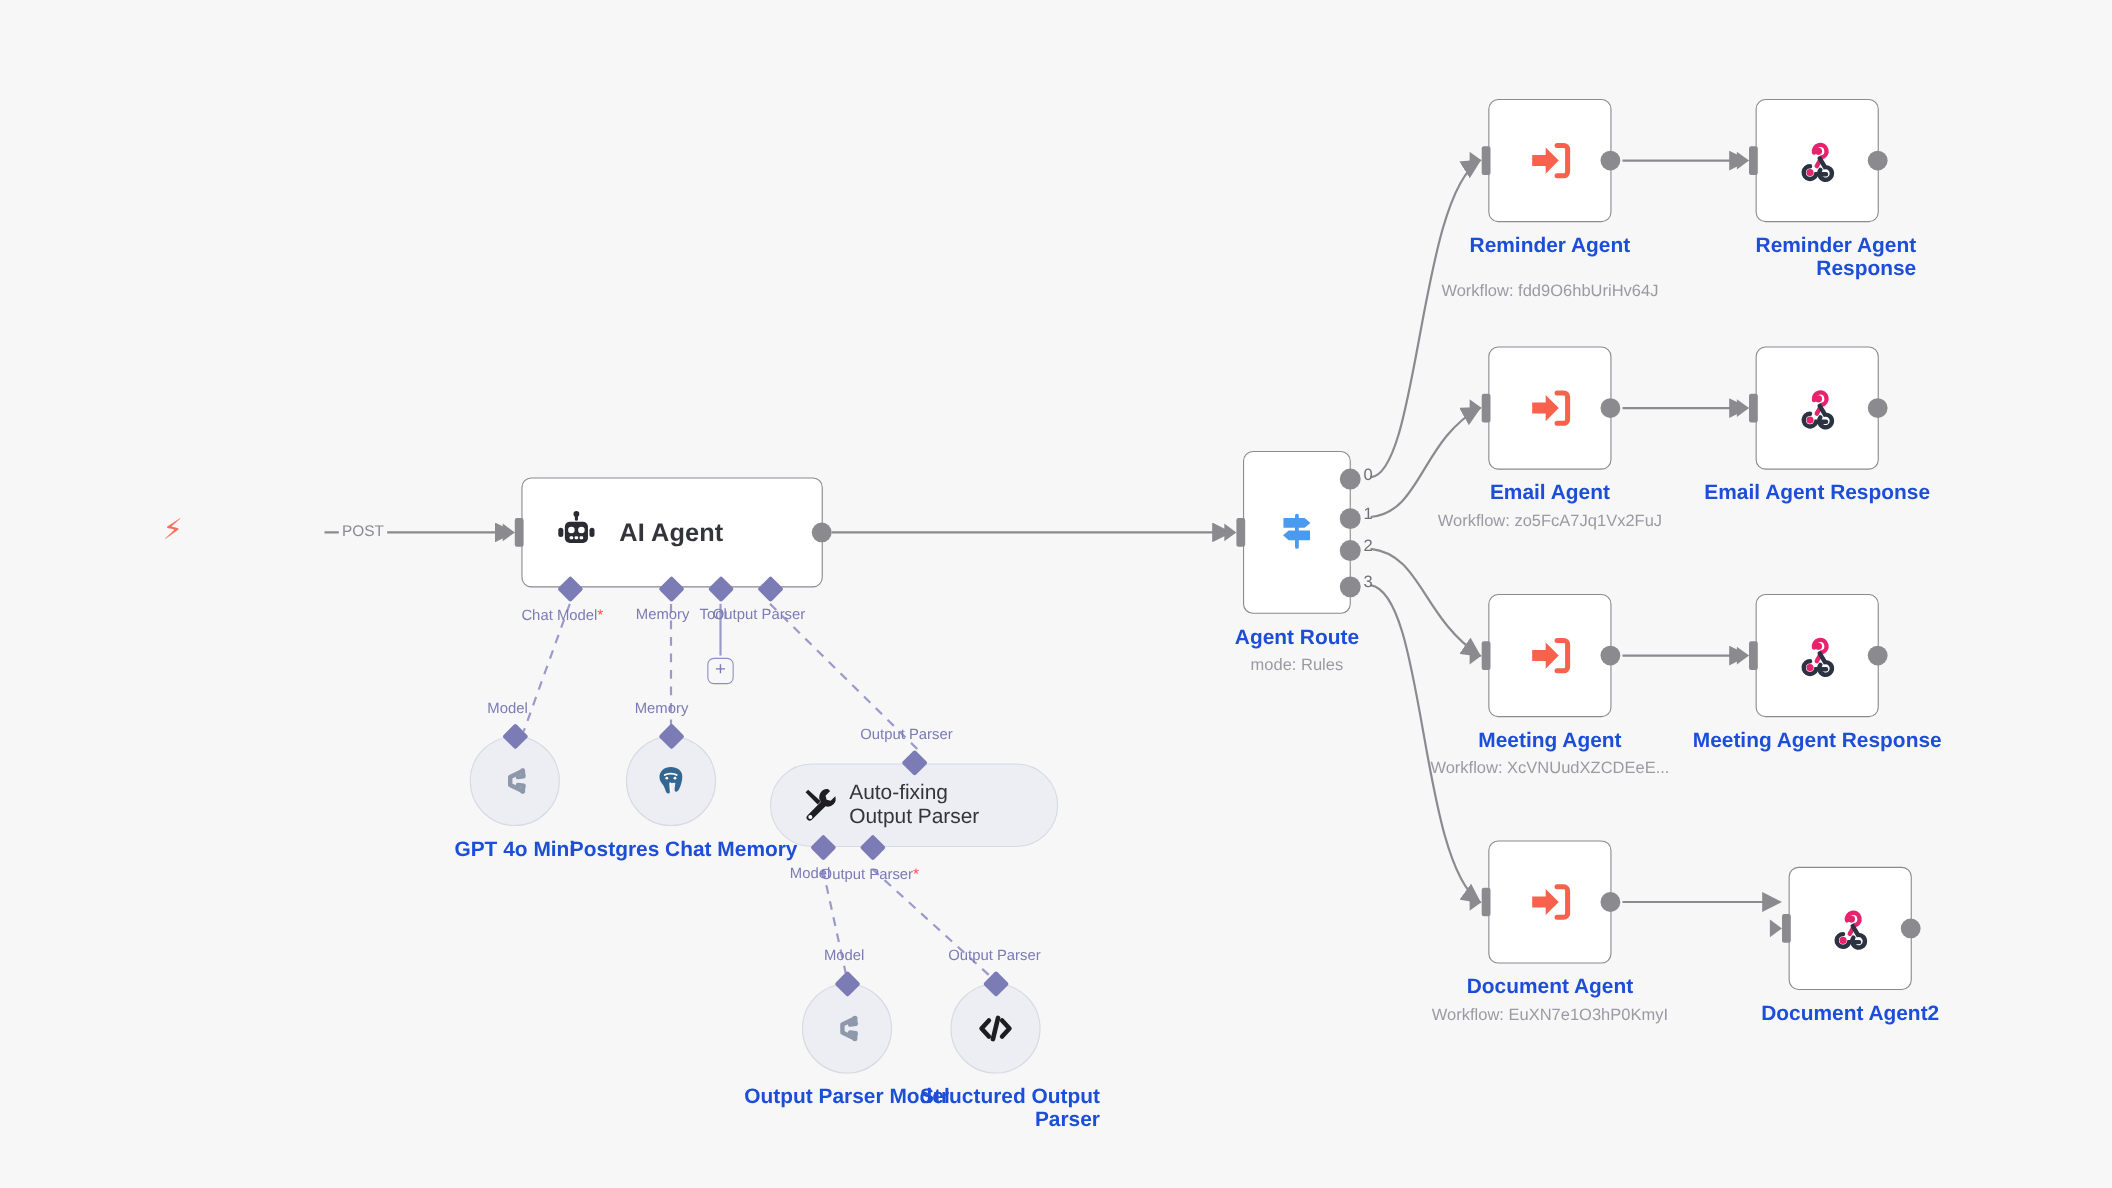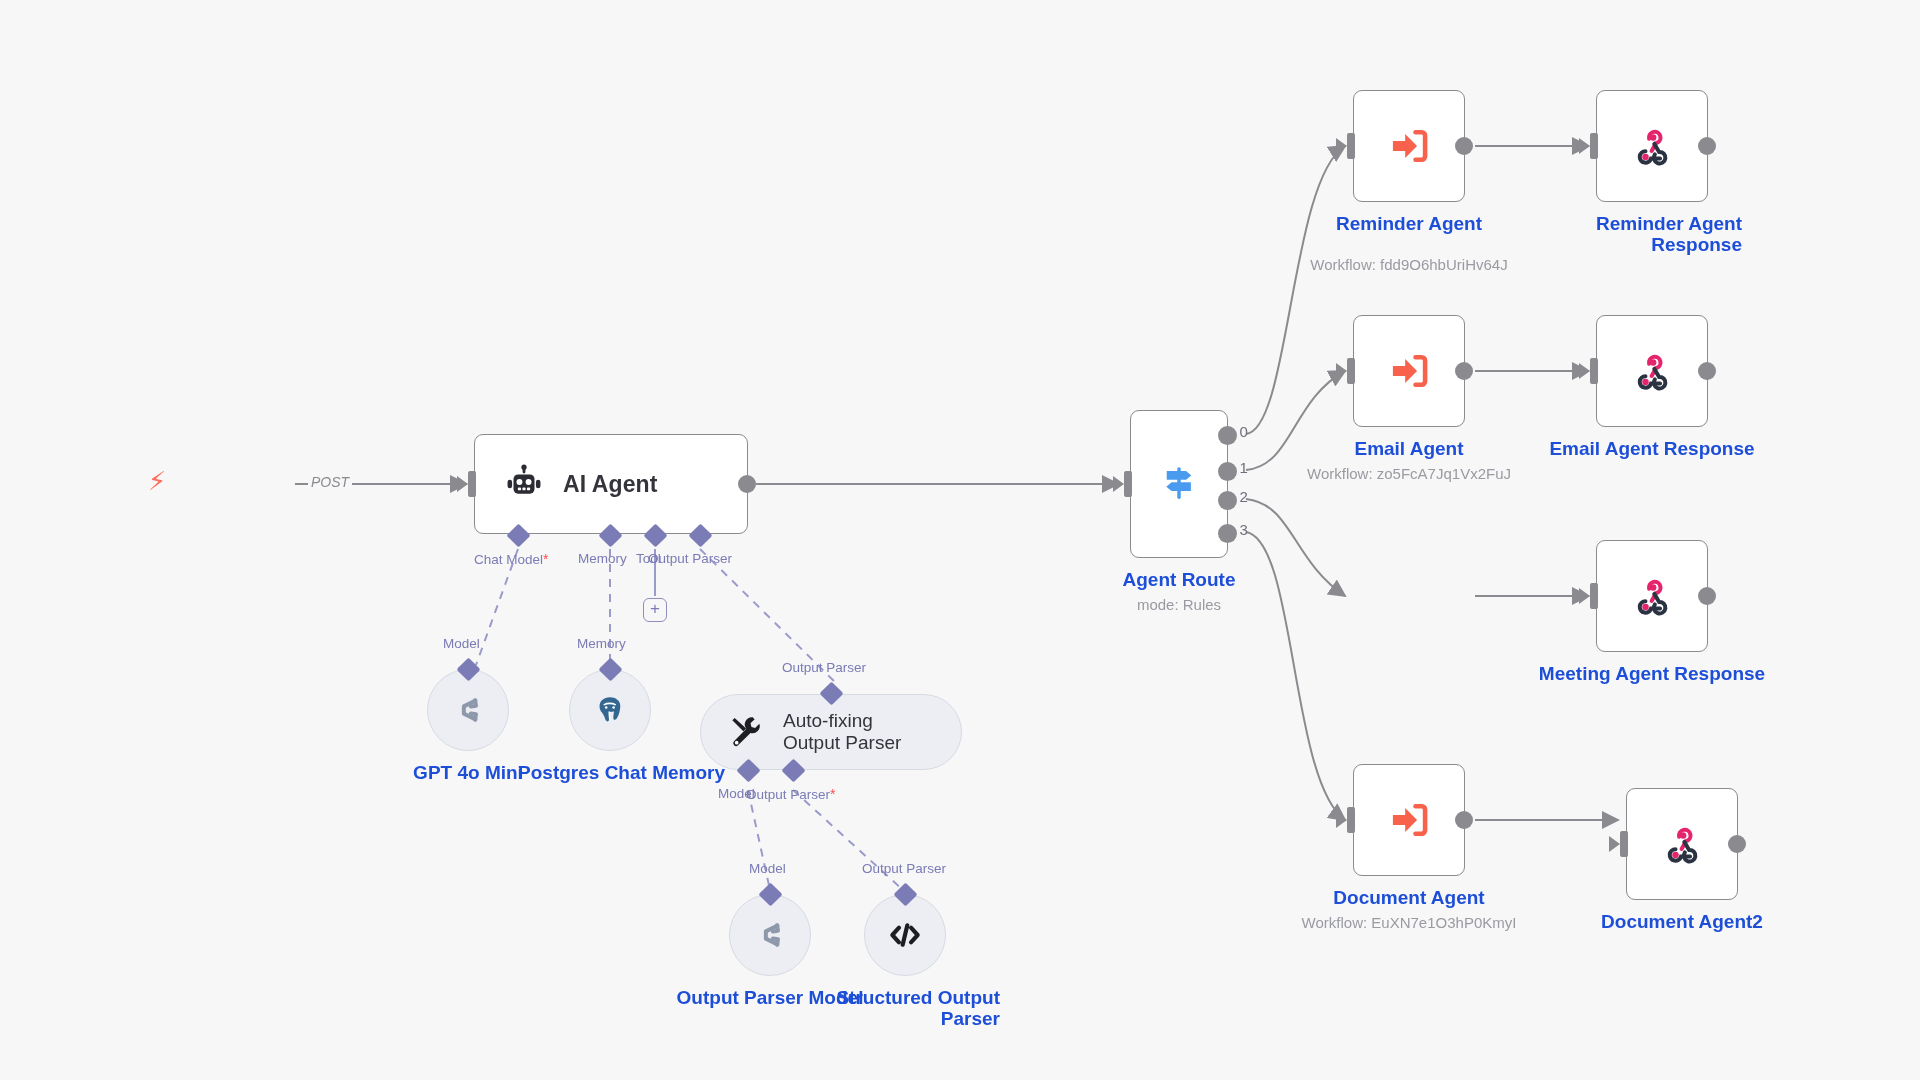--- a/index.html
+++ b/index.html
@@ -122,21 +122,21 @@
     background: #eceef3;
     border: 1.5px solid #d7dae3;
     display: flex; align-items: center; justify-content: center;
   }
   .pillnode {
     background: #eceef3;
     border: 1.5px solid #d7dae3;
     border-radius: 40px;
     width: 262px; height: 76px;
     display: flex; align-items: center;
-    gap: 16px;
+    gap: 5px;
     padding-left: 26px;
   }
   .pill-title {
     color: #34343b;
     font-size: 19px;
     font-weight: 400;
     line-height: 1.15;
     width: 150px;
   }
 
@@ -172,21 +172,20 @@
   }
 
   .edge-label {
     position: absolute;
     font-size: 14px;
     color: #8a8a8f;
     background: #f7f7f8;
     padding: 0 3px;
     z-index: 4;
     white-space: nowrap;
-    font-style: italic;
   }
   .bolt {
     position: absolute;
     font-size: 26px;
     color: #ff6d5a;
     z-index: 4;
   }
   svg.ico { display: block; }
 </style>
 </head>
@@ -430,20 +429,34 @@
           <circle cx="12.6" cy="7.6" r="1.7" fill="#e4246c"></circle>
           <circle cx="8.6" cy="17.7" r="1.7" fill="#e4246c"></circle>
         </svg>
       </span>
       <div class="port-in"></div>
       <div class="port-out"></div>
     </div>
     <div class="nlabel" style="top:124px;">Email Agent Response</div>
   </div>
 
+  <div class="node" style="left:1353px; top:540px;">
+    <div class="nbox sq">
+      <span>
+        <svg class="ico" width="46" height="46" viewBox="0 0 24 24">
+          <path d="M3.6 9.4h6.4V5.8L16.2 12l-6.2 6.2v-3.6H3.6z" fill="#f8624c"></path>
+          <path d="M15.4 4.8h3.2a1.8 1.8 0 0 1 1.8 1.8v10.8a1.8 1.8 0 0 1-1.8 1.8h-3.2" fill="none" stroke="#f8624c" stroke-width="2.4" stroke-linecap="round"></path>
+        </svg>
+      </span>
+      <div class="port-in"></div>
+      <div class="port-out"></div>
+    </div>
+    <div class="nlabel" style="top:124px;">Meeting Agent</div>
+    <div class="nsub" style="top:150px;">Workflow: XcVNUudXZCDEeE...</div>
+  </div>
 
   <div class="node" style="left:1596px; top:540px;">
     <div class="nbox sq">
       <span>
         <svg class="ico" width="46" height="46" viewBox="0 0 24 24">
           <path d="M10.5 8.2a3 3 0 1 1 3.6 2.3l-2.3 4.1" fill="none" stroke="#e4246c" stroke-width="2.1" stroke-linecap="round"></path>
           <path d="M8.6 14.7a3 3 0 1 0 2.9 3.8h4.7" fill="none" stroke="#2b3342" stroke-width="2.1" stroke-linecap="round"></path>
           <path d="M13.2 10.9l2.5 4.2a3 3 0 1 1-2.2 1.3" fill="none" stroke="#2b3342" stroke-width="2.1" stroke-linecap="round"></path>
           <circle cx="12.6" cy="7.6" r="1.7" fill="#e4246c"></circle>
           <circle cx="8.6" cy="17.7" r="1.7" fill="#e4246c"></circle>

